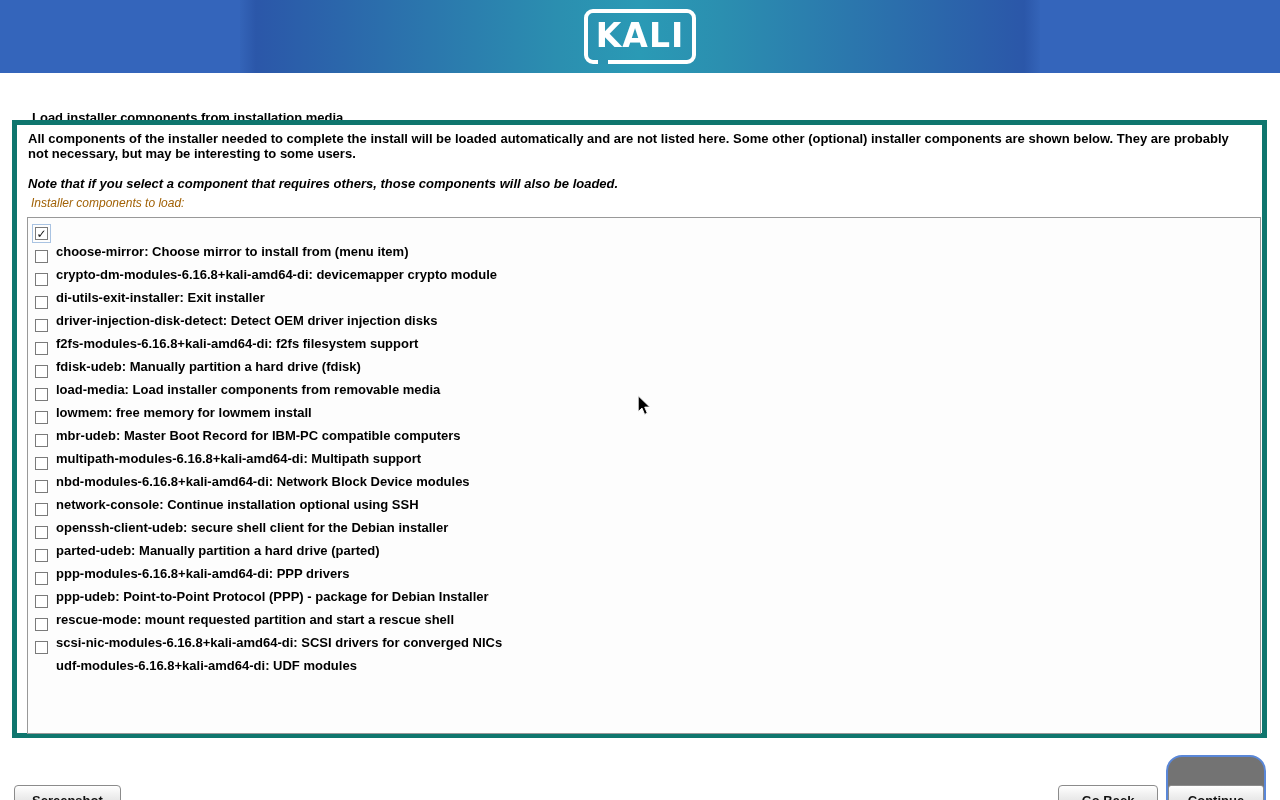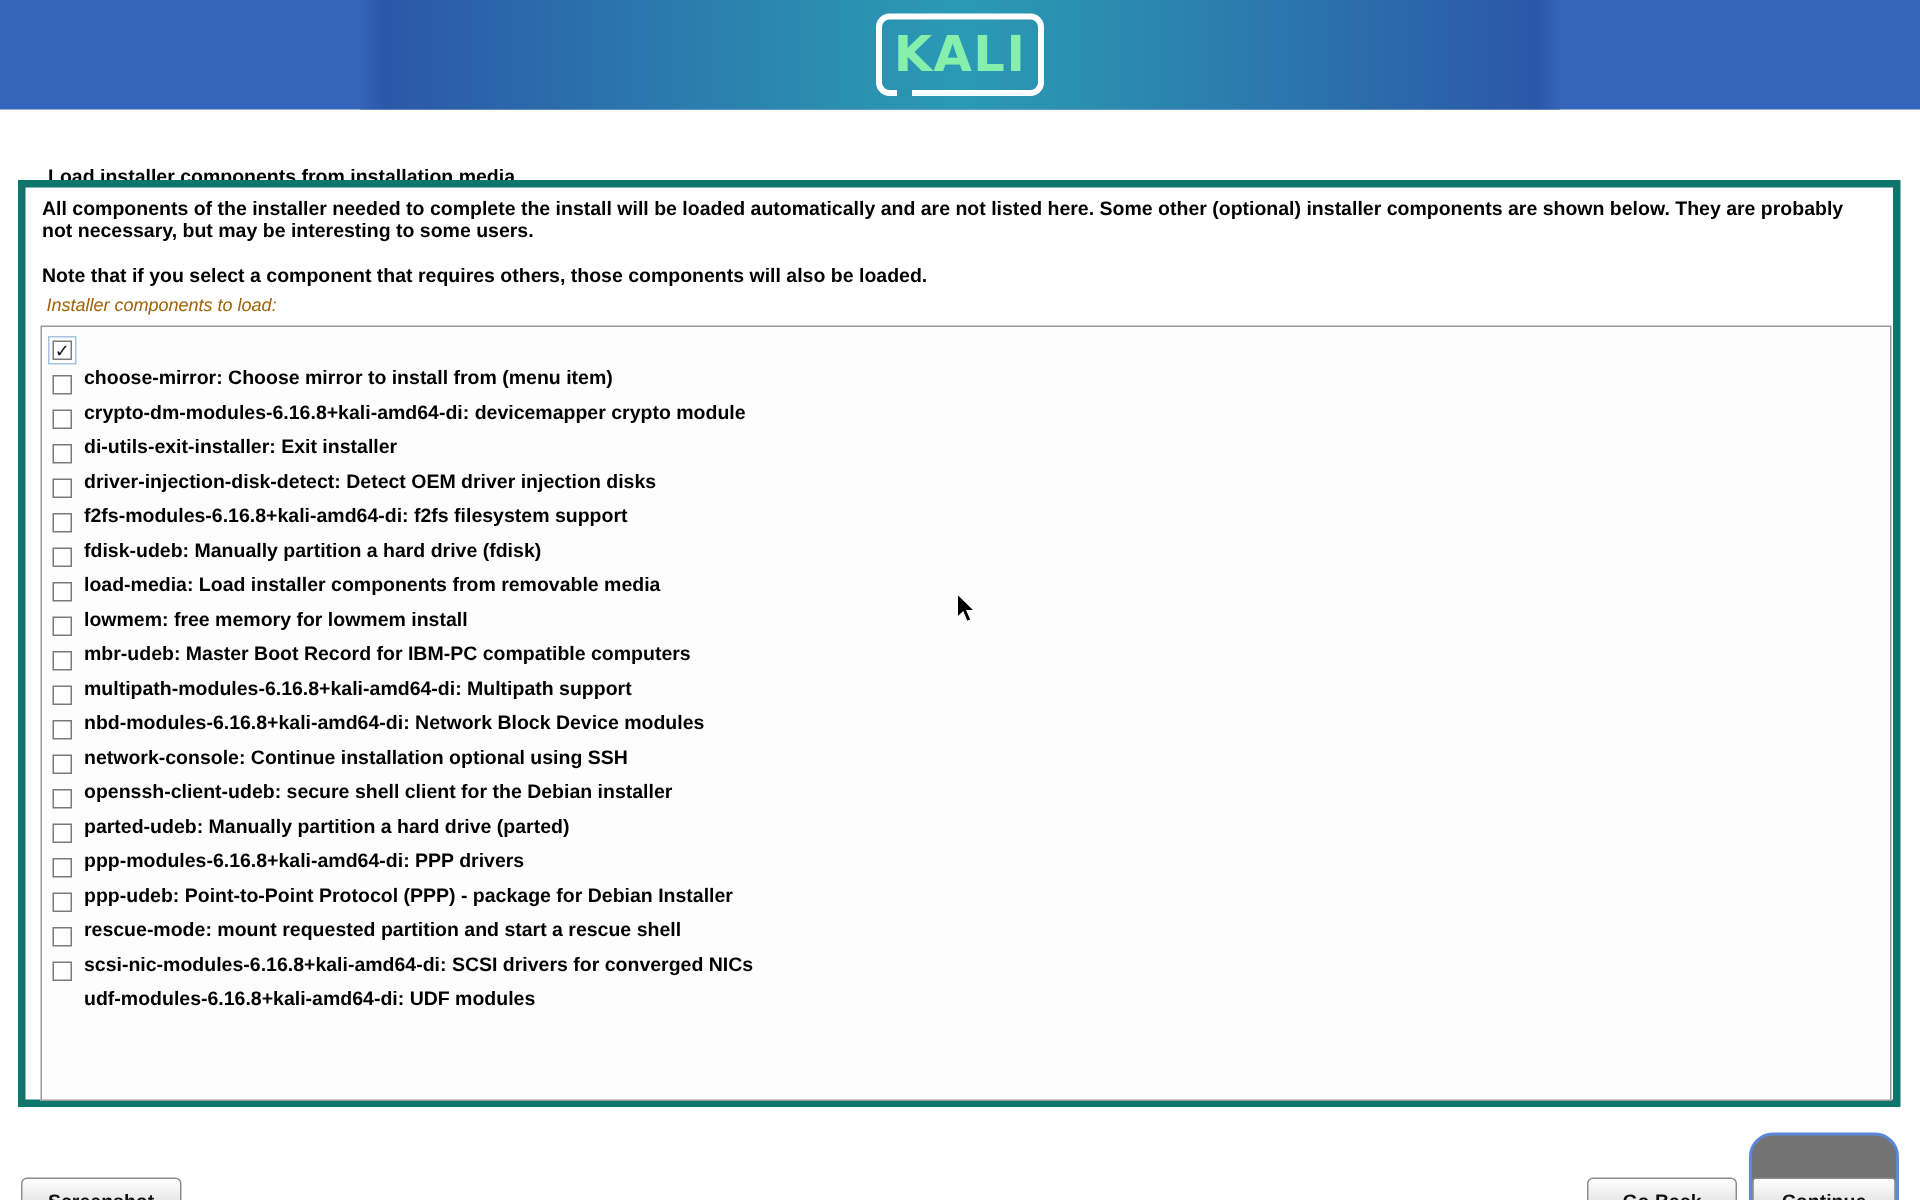--- a/index.html
+++ b/index.html
@@ -24,21 +24,21 @@
       #2b57a9 98%, #3464b8 100%);
   }
   .logo {
     position: absolute; left: 50%; top: 9px; transform: translateX(-50%);
     width: 112px; height: 55px;
     border: 4px solid #ffffff; border-radius: 9px;
     display: flex; align-items: center; justify-content: center;
   }
   .logo-text {
     font-family: "DejaVu Sans", sans-serif;
-    font-weight: bold; font-size: 33px; color: #86efac; letter-spacing: 1px;
+    font-weight: bold; font-size: 33px; color: #ffffff; letter-spacing: 1px;
     margin-top: -2px;
   }
   .logo-gap {
     position: absolute; left: 10px; bottom: -4px; width: 10px; height: 4px;
     background: #2b93b1;
   }
 
   
   .page-title {
     position: absolute; left: 32px; top: 87px;
@@ -46,21 +46,21 @@
   }
 
   
   .content-box {
     position: absolute; left: 12px; top: 120px; width: 1255px; height: 618px;
     border: 5px solid #0f766e; background: #ffffff;
   }
   .para { position: absolute; left: 11px; width: 1218px;
     font-size: 13px; font-weight: bold; line-height: 15px; }
   .para1 { top: 6px; }
-  .para2 { top: 51px; }
+  .para2 { top: 51px; font-style: italic; }
   .list-label {
     position: absolute; left: 14px; top: 71px;
     font-size: 12px; font-style: italic; color: #a16207;
   }
 
   
   .component-list {
     position: absolute; left: 10px; top: 92px; width: 1234px; height: 517px;
     border: 1px solid #999999; background: #fdfdfd; overflow: hidden;
   }

